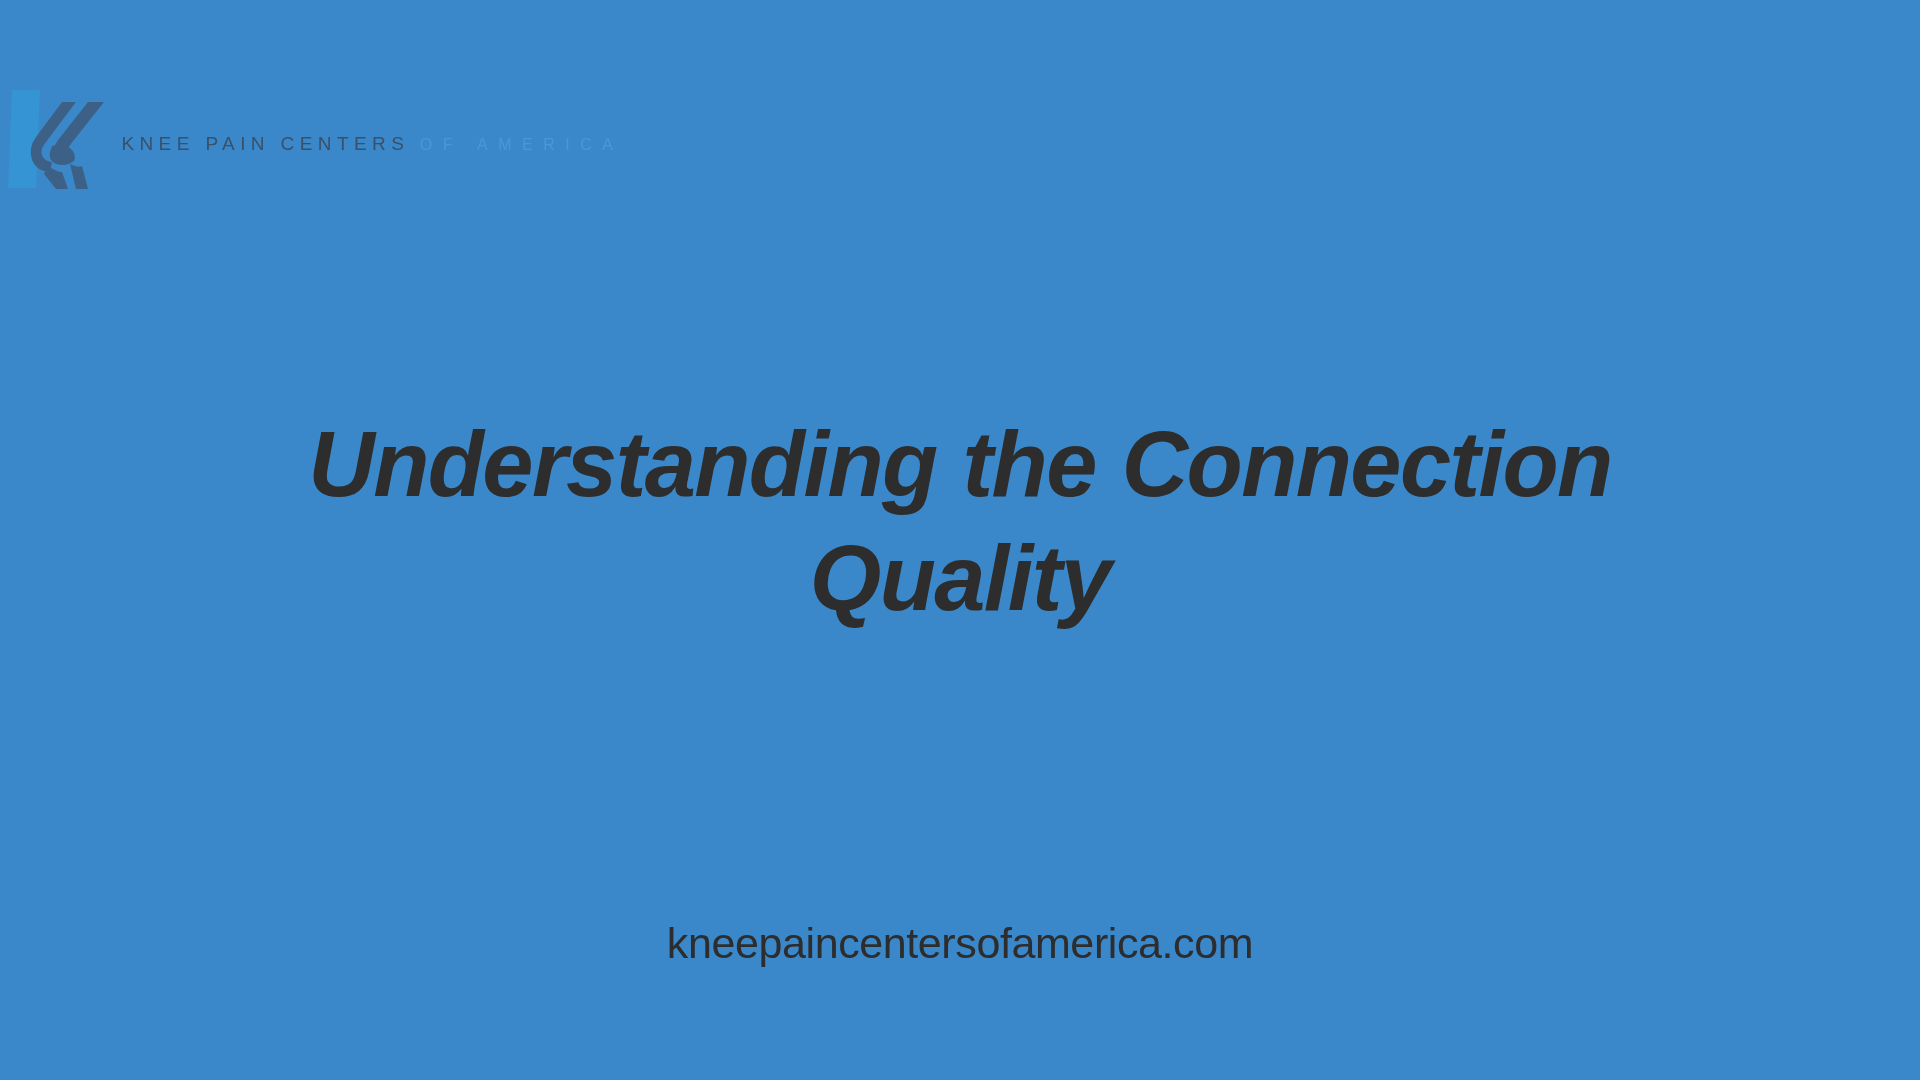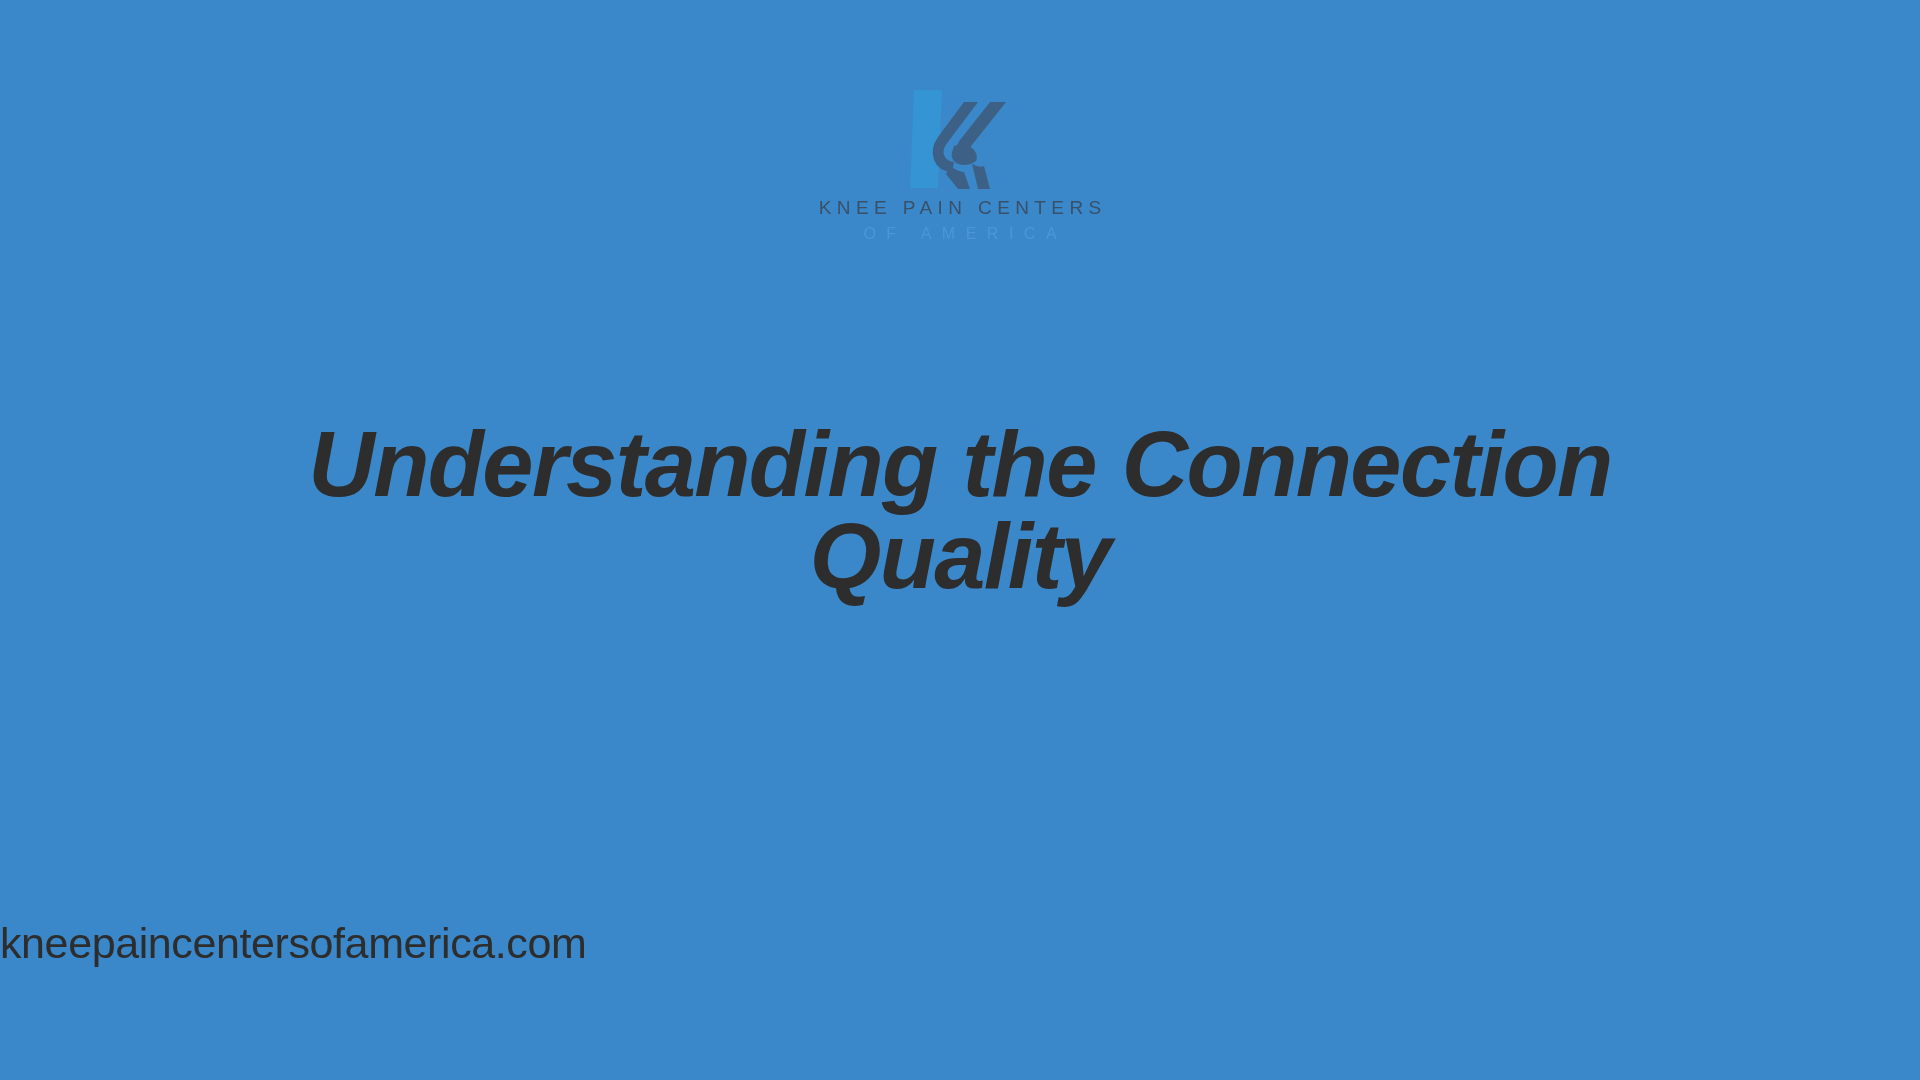--- a/index.html
+++ b/index.html
@@ -25,21 +25,21 @@
     align-items: center;
   }
 
   
   .brand-block {
     position: absolute;
     top: 88px;
     left: 0;
     right: 0;
     display: flex;
-    flex-direction: column;
+    flex-direction: row;
     align-items: center;
   }
 
   .logo-mark {
     display: block;
     width: 116px;
     height: 104px;
   }
 
   .wordmark {
@@ -87,20 +87,21 @@
     color: #2d2d2d;
     word-spacing: 2px;
   }
 
   
   .footer-wrap {
     position: absolute;
     top: 920px;
     left: 0;
     right: 0;
+    text-align: center;
   }
 
   .footer-url {
     font-family: "Liberation Sans", sans-serif;
     font-weight: 400;
     font-size: 43px;
     line-height: 1.1;
     letter-spacing: -0.4px;
     color: #2d2d2d;
   }
@@ -130,21 +131,21 @@
     </span>
 
     <div class="wordmark">KNEE PAIN CENTERS</div>
 
     <div class="wordmark-sub">OF AMERICA</div>
   </div>
 
   <div class="title-wrap">
     <h1 class="slide-title">
       <span style="display: block;">Understanding the Connection</span>
-      <span style="display: block;">Quality</span>
+      <span style="display: block; margin-top: 22px;">Quality</span>
     </h1>
   </div>
 
   <div class="footer-wrap">
     <div class="footer-url">kneepaincentersofamerica.com</div>
   </div>
 
 </div>
 
 </body></html>

